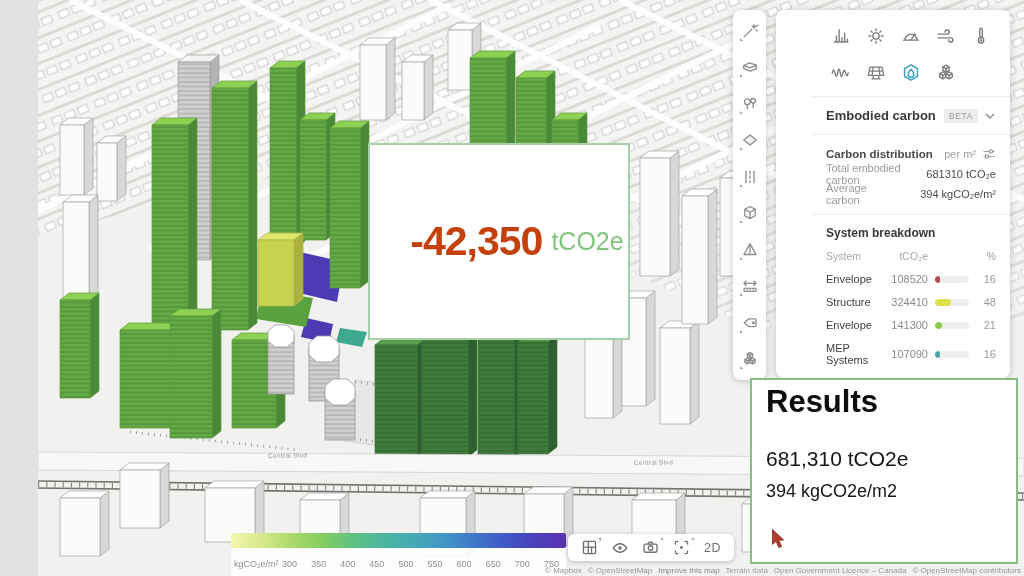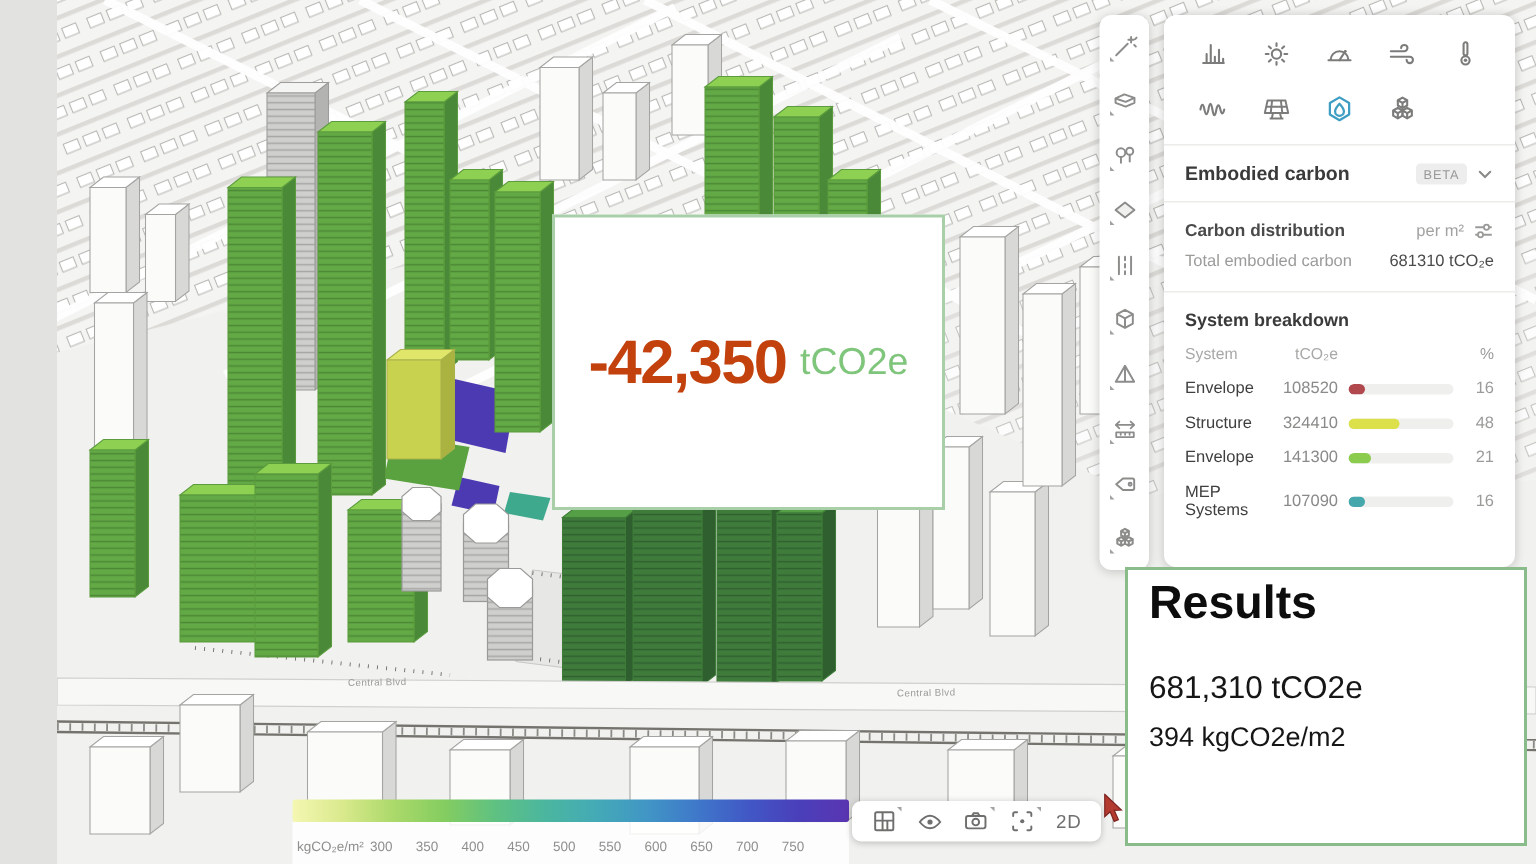--- a/index.html
+++ b/index.html
@@ -1,19 +1,19 @@
 <!DOCTYPE html>
 <html><head>
 <meta charset="utf-8">
 <style>
   html,body{margin:0;padding:0;background:#888;}
   *{box-sizing:border-box;}
   .stage{position:relative;width:1024px;height:576px;overflow:hidden;background:#f1f1ef;
          font-family:"Liberation Sans","DejaVu Sans",sans-serif;}
-  .abs{position:absolute;}
+  .abs{position:absolute;padding-left:36px;}
 
   
   #map-svg{position:absolute;left:0;top:0;width:1024px;height:576px;}
   .road-label{position:absolute;font-size:6.5px;color:#9b9b99;letter-spacing:.3px;transform:rotate(-1deg);z-index:1;}
 
   
   .panel{left:776px;top:10px;width:234px;height:368px;background:#fff;border-radius:8px;
          box-shadow:0 1px 7px rgba(0,0,0,.20);overflow:hidden;z-index:5;}
   .tools{display:grid;grid-template-columns:repeat(5,1fr);row-gap:10px;padding:12px 12px 10px;justify-items:center;}
   .tool{width:30px;height:27px;display:flex;align-items:center;justify-content:center;color:#7c7c7a;cursor:pointer;}
@@ -444,20 +444,24 @@
               <circle cx="9" cy="4.5" r="1.7" fill="#fff"></circle>
               <path d="M1.5 9.5h11"></path>
               <circle cx="5" cy="9.5" r="1.7" fill="#fff"></circle>
             </svg>
           </span>
       </div>
       <div class="dist-row">
         <span class="lab">Total embodied carbon</span>
         <span class="val">681310 tCO₂e</span>
       </div>
+      <div class="dist-row">
+        <span class="lab">Average carbon</span>
+        <span class="val">394 kgCO₂e/m²</span>
+      </div>
     </div>
     <div class="divider"></div>
 
     <div class="bd">
       <div class="bd-title">System breakdown</div>
       <div class="bd-head">
         <span class="c-sys">System</span>
         <span class="c-val">tCO₂e</span>
         <span class="c-bar" style="background:none;"></span>
         <span class="c-pct">%</span>
@@ -549,20 +553,28 @@
         <svg class="ic" width="19" height="19" viewBox="0 0 22 22" fill="none" stroke="currentColor" stroke-width="1.3" stroke-linecap="round">
           <path d="M4 7V5.2A1.2 1.2 0 0 1 5.2 4H7M15 4h1.8A1.2 1.2 0 0 1 18 5.2V7M18 15v1.8a1.2 1.2 0 0 1-1.2 1.2H15M7 18H5.2A1.2 1.2 0 0 1 4 16.8V15"></path>
           <circle cx="11" cy="11" r="1.6" fill="currentColor" stroke="none"></circle>
         </svg>
       </div>
     <div class="vp-btn">
         <span class="vp-2d">2D</span>
       </div>
   </div>
 
+  <div class="attr abs">
+    <span>© Mapbox</span>
+    <span>© OpenStreetMap</span>
+    <span class="link">Improve this map</span>
+    <span>Terrain data</span>
+    <span>Open Government Licence – Canada</span>
+    <span>© OpenStreetMap contributors</span>
+  </div>
 
   <div class="cursor abs">
     <svg width="16" height="21" viewBox="0 0 16 21">
         <path d="M1.5 0.5 L1.5 15.5 L5.1 12.2 L7.8 18.6 L10.6 17.4 L7.8 11.2 L12.6 11 Z" fill="#b23a2e" stroke="#7e2420" stroke-width="0.8"></path>
       </svg>
   </div>
 
 </div>
 
 </body></html>

